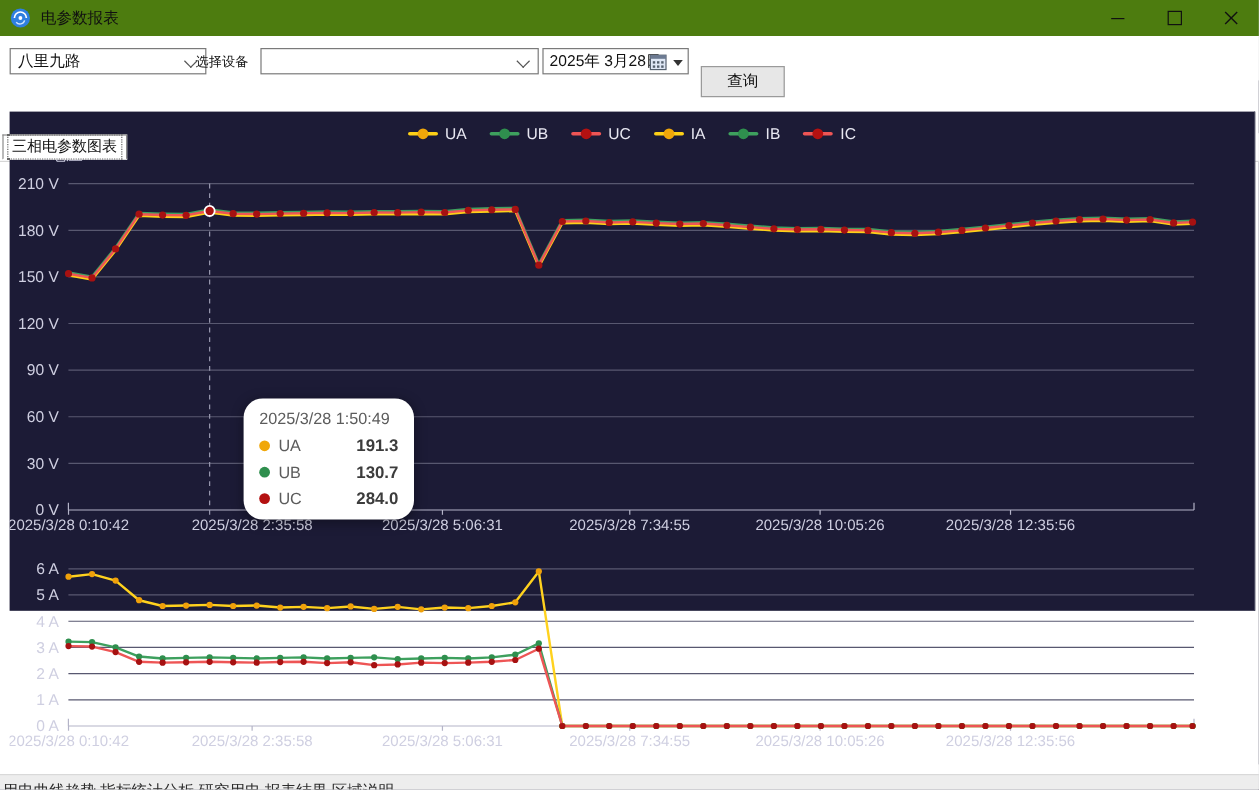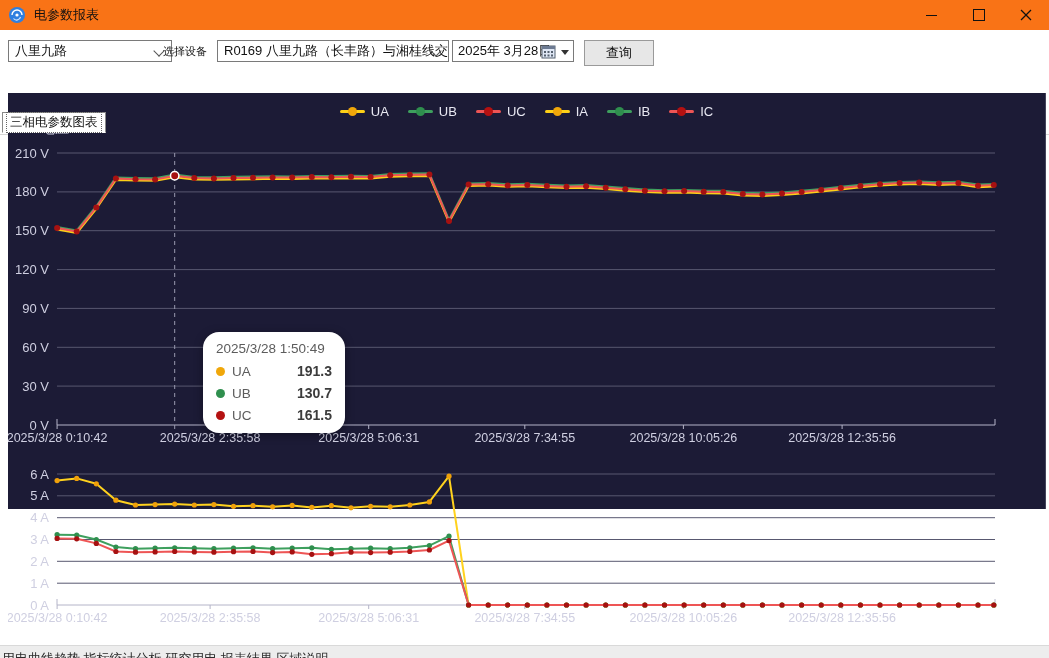--- a/index.html
+++ b/index.html
@@ -3,21 +3,21 @@
 <meta charset="utf-8">
 <style>
   html,body{margin:0;padding:0;}
   body{
     width:1049px;height:658px;overflow:hidden;position:relative;
     background:#ffffff;
     font-family:"Liberation Sans","DejaVu Sans",sans-serif;
     -webkit-font-smoothing:antialiased;
   }
   
-  .titlebar{position:absolute;left:0;top:0;width:1049px;height:30px;background:#f97316;
+  .titlebar{position:absolute;left:0;top:0;width:1049px;height:30px;background:#4d7c0f;
     border-bottom:1px solid #e4e4e4;display:flex;align-items:center;}
   .app-icon{margin-left:8px;width:18px;height:18px;flex:0 0 auto;}
   .title-text{margin-left:8px;font-size:13px;color:#111;}
   .win-controls{position:absolute;right:0;top:0;height:30px;display:flex;}
   .win-btn{width:47px;height:30px;display:flex;align-items:center;justify-content:center;cursor:default;}
   .glyph-min{width:11px;height:1px;background:#111;}
   .glyph-max{width:10px;height:10px;border:1px solid #111;background:transparent;}
   
   .toolbar{position:absolute;left:0;top:30px;width:1049px;height:37px;background:#fff;}
   .combo{position:absolute;height:22px;background:#fff;border:1px solid #7a7a7a;
@@ -26,21 +26,21 @@
     border-right:1.4px solid #555;border-bottom:1.4px solid #555;transform:rotate(45deg);}
   .combo-line{left:8px;top:10px;width:164px;}
   .lbl-device{position:absolute;left:163px;top:14px;font-size:11px;color:#111;}
   .combo-device{left:217px;top:10px;width:232px;}
   .datepicker{position:absolute;left:452px;top:10px;width:122px;height:22px;background:#fff;
     border:1px solid #7a7a7a;box-sizing:border-box;font-size:13px;color:#111;
     display:flex;align-items:center;padding-left:5px;}
   .cal-icon{position:absolute;right:17px;top:3px;}
   .dp-arrow{position:absolute;right:4px;top:9px;width:0;height:0;
     border-left:4px solid transparent;border-right:4px solid transparent;border-top:5px solid #333;}
-  .btn-query{position:absolute;left:584px;top:10px;width:68px;height:24px;background:#e7e7e7;
+  .btn-query{position:absolute;left:584px;top:25px;width:68px;height:24px;background:#e7e7e7;
     border:1px solid #9a9a9a;font-size:13px;color:#111;display:flex;align-items:center;justify-content:center;}
   
   .tabstrip{position:absolute;left:0;top:67px;width:1049px;height:24px;background:#fff;margin-top:44px;}
   .tab-active{position:absolute;left:2px;top:1px;height:21px;background:#fff;
     border:1px solid #8a8a8a;border-bottom:1px solid #fff;padding:1px 3px;box-sizing:border-box;
     font-size:12.5px;color:#111;display:flex;align-items:center;z-index:2;}
   .tab-active .focus{border:1px dotted #666;padding:1px 3px;}
   .tab-inactive{position:absolute;left:92px;top:4px;height:18px;background:#f1f1f1;
     border:1px solid #9a9a9a;border-bottom:none;padding:1px 8px;box-sizing:border-box;
     font-size:12.5px;color:#111;display:flex;align-items:center;}
@@ -98,21 +98,20 @@
   </div>
 </div>
 
 <div class="toolbar">
   <div class="combo combo-line">
     <span>八里九路</span>
     <span class="chev"></span>
   </div>
   <span class="lbl-device">选择设备</span>
   <div class="combo combo-device">
-    <span>R0169 八里九路（长丰路）与湘桂线交</span>
     <span class="chev"></span>
   </div>
   <div class="datepicker">
     <span>2025年 3月28日</span>
     <span class="cal-icon">
       <svg width="15" height="15" viewBox="0 0 15 15">
         <rect x="1" y="2" width="13" height="12" fill="#dfe7f5" stroke="#55606e" stroke-width="1"></rect>
         <rect x="1" y="2" width="13" height="3" fill="#6c7a92"></rect>
         <g fill="#55606e">
           <rect x="3" y="7" width="2" height="2"></rect>
@@ -466,21 +465,21 @@
       <span class="tt-val">191.3</span>
     </div>
     <div class="tooltip-row">
       <span class="tt-dot" id="ttd1" style="background: rgb(47, 143, 78);"></span>
       <span class="tt-name">UB</span>
       <span class="tt-val">130.7</span>
     </div>
     <div class="tooltip-row">
       <span class="tt-dot" id="ttd2" style="background: rgb(180, 17, 17);"></span>
       <span class="tt-name">UC</span>
-      <span class="tt-val">161.5</span>
+      <span class="tt-val">284.0</span>
     </div>
   </div>
 </div>
 
 <div class="bottom-gap"></div>
 <div class="bottom-strip">
   <div class="clipped">用电曲线趋势  指标统计分析  研究用电  报表结果  区域说明</div>
 </div>
 
 </body></html>

